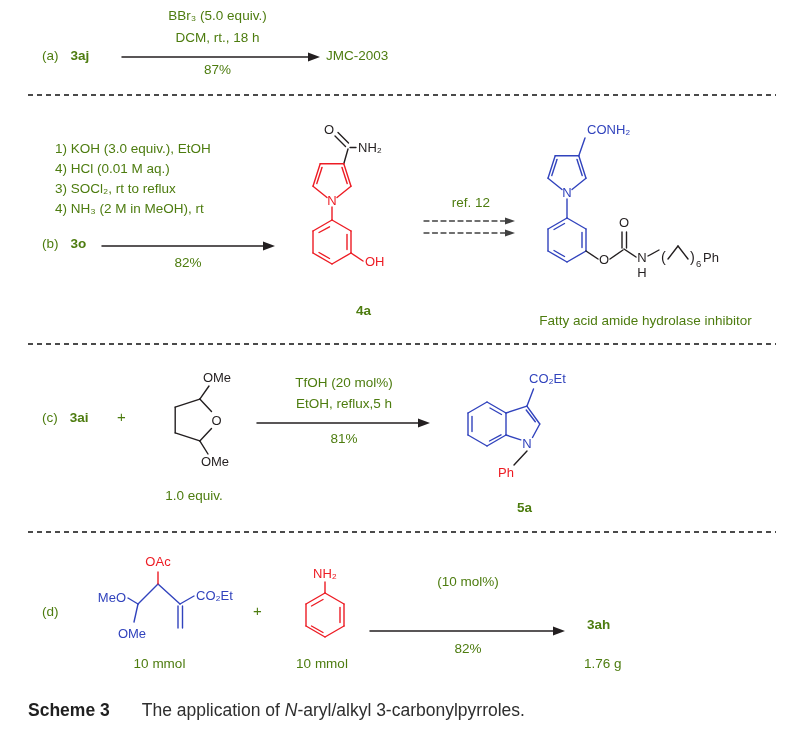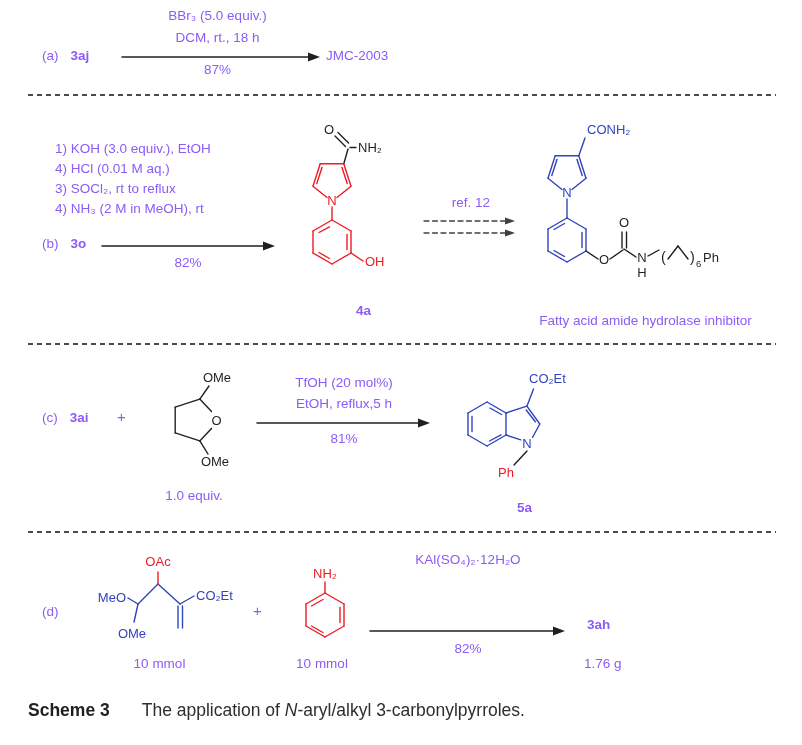--- a/index.html
+++ b/index.html
@@ -1,18 +1,18 @@
 <!DOCTYPE html>
 <html><head>
 <meta charset="utf-8">
 <style>
   html,body{margin:0;padding:0;background:#fff;}
   .canvas{position:relative;width:802px;height:745px;background:#ffffff;
           font-family:"Liberation Sans",sans-serif;overflow:hidden;}
-  .txt{position:absolute;font-size:13.5px;color:#8b5cf6;white-space:nowrap;line-height:16px;}
+  .txt{position:absolute;font-size:13.5px;color:#4d7c0f;white-space:nowrap;line-height:16px;}
   .ctr{text-align:center;}
   .b{font-weight:bold;}
   .gap{margin-left:12px;}
   .conds div{line-height:20px;}
   .sep{position:absolute;left:28px;width:748px;height:2px;
        background:repeating-linear-gradient(to right,#4a4a4a 0 5px,transparent 5px 9px);}
   svg.struct,svg.arrow{position:absolute;overflow:visible;}
   svg line{stroke-width:1.4;stroke-linecap:round;}
   svg text{font-family:"Liberation Sans",sans-serif;font-size:13px;fill:#231f20;}
   .stk-bk line{stroke:#231f20;}
@@ -246,21 +246,21 @@
     <line x1="64" y1="64" x2="45" y2="75"></line>
     <line x1="45" y1="75" x2="26" y2="64"></line>
     <line x1="26" y1="64" x2="26" y2="42"></line>
     <line x1="26" y1="42" x2="45" y2="31"></line>
     <line x1="60" y1="45.5" x2="60" y2="60.5"></line>
     <line x1="43" y1="70.5" x2="31.5" y2="64"></line>
     <line x1="31.5" y1="44" x2="43" y2="37.5"></line>
   </svg>
   <div class="txt ctr" style="left:272px;top:656px;width:100px">10 mmol</div>
 
-  <div class="txt ctr" style="left:368px;top:552px;width:200px">KAl(SO₄)₂·12H₂O</div>
+  <div class="txt ctr" style="left:368px;top:574px;width:200px">(10 mol%)</div>
   <svg class="arrow" style="left:368px;top:623px" width="202" height="16">
     <line x1="2" y1="8" x2="185" y2="8"></line>
       <polygon points="185,3.5 197,8 185,12.5"></polygon>
   </svg>
   <div class="txt ctr" style="left:368px;top:641px;width:200px">82%</div>
 
   <div class="txt b" style="left:587px;top:617px">3ah</div>
   <div class="txt" style="left:584px;top:656px">1.76 g</div>
 
   <div class="caption">

